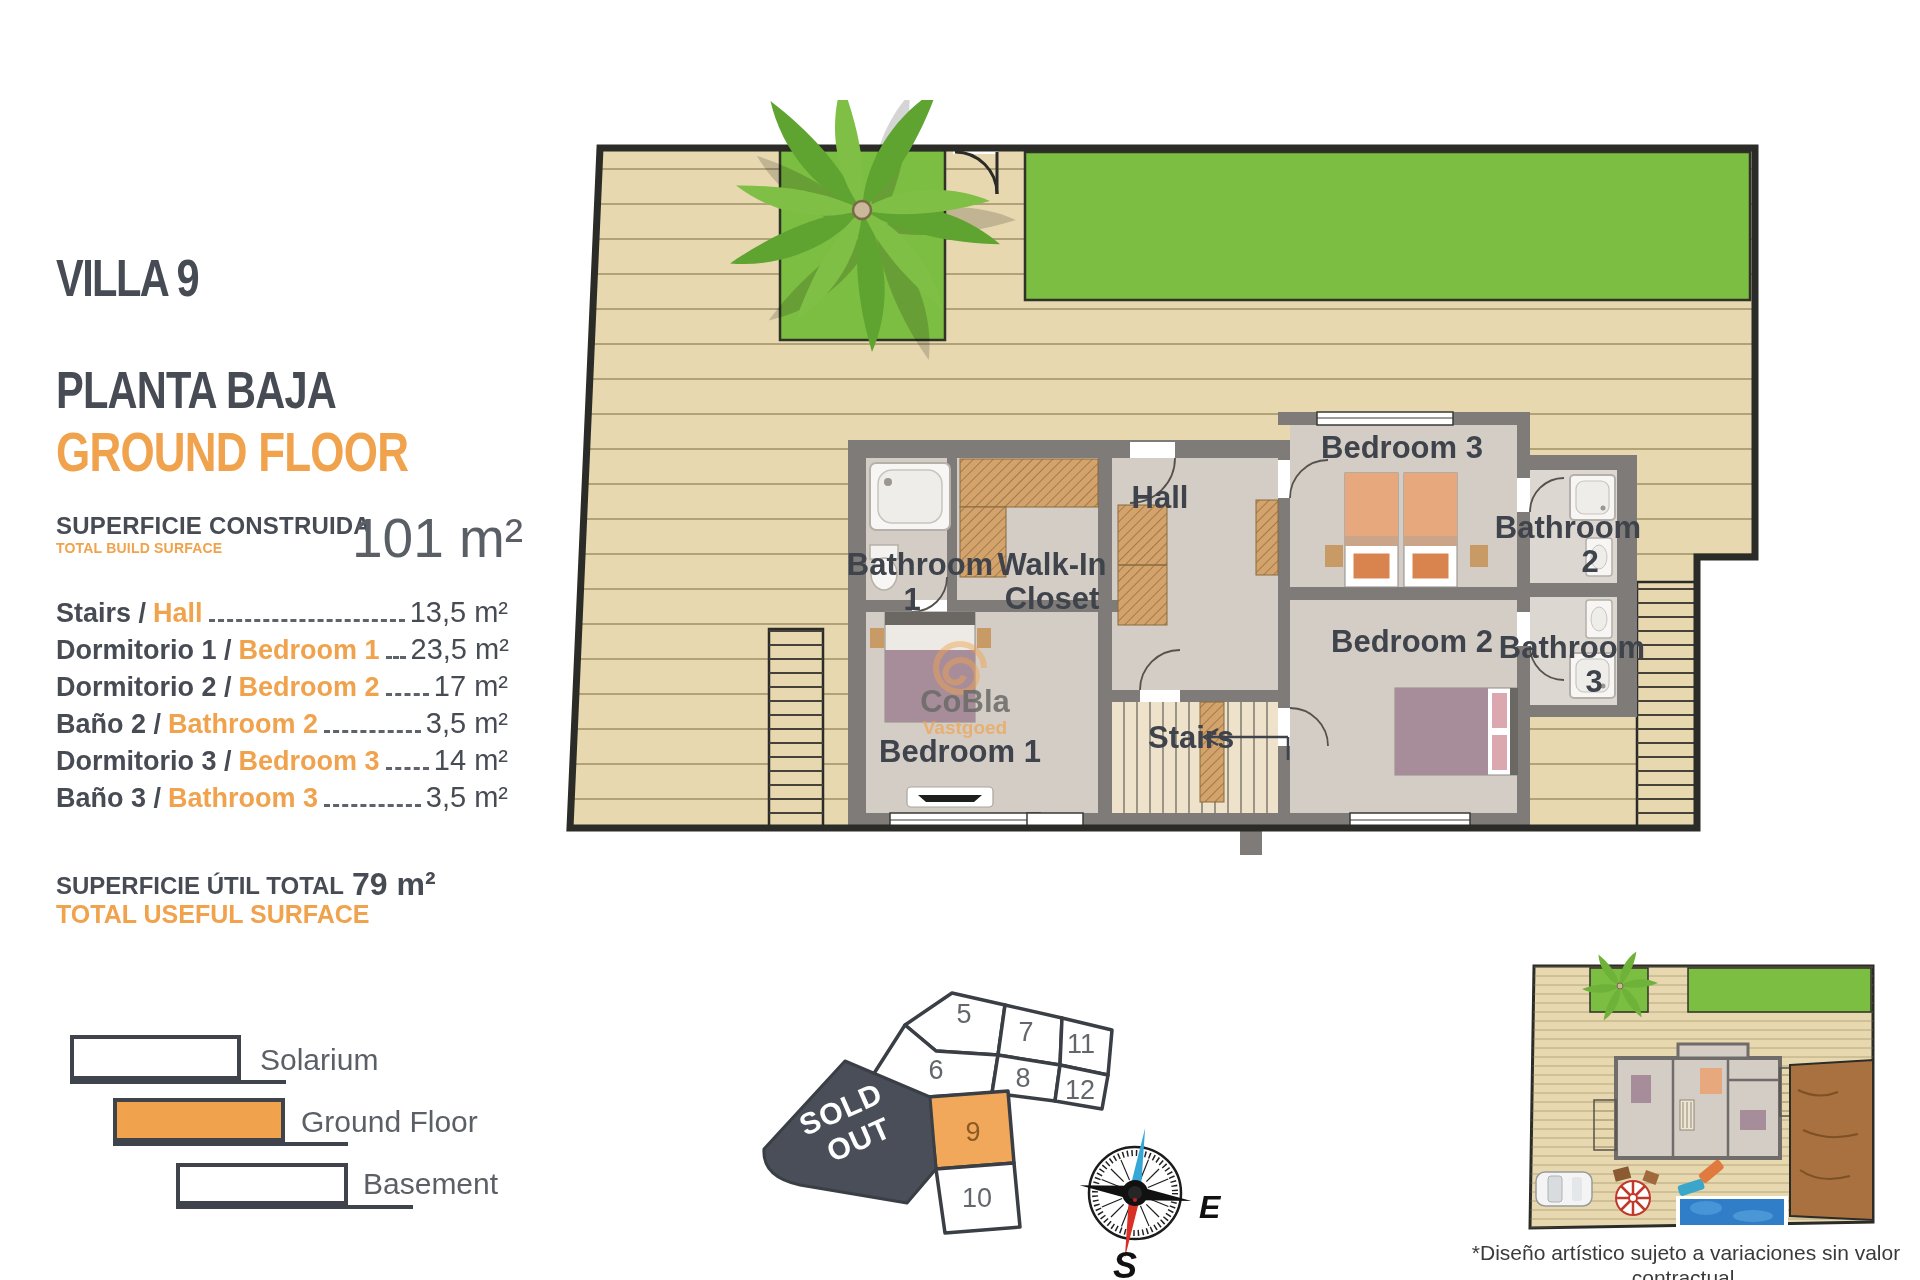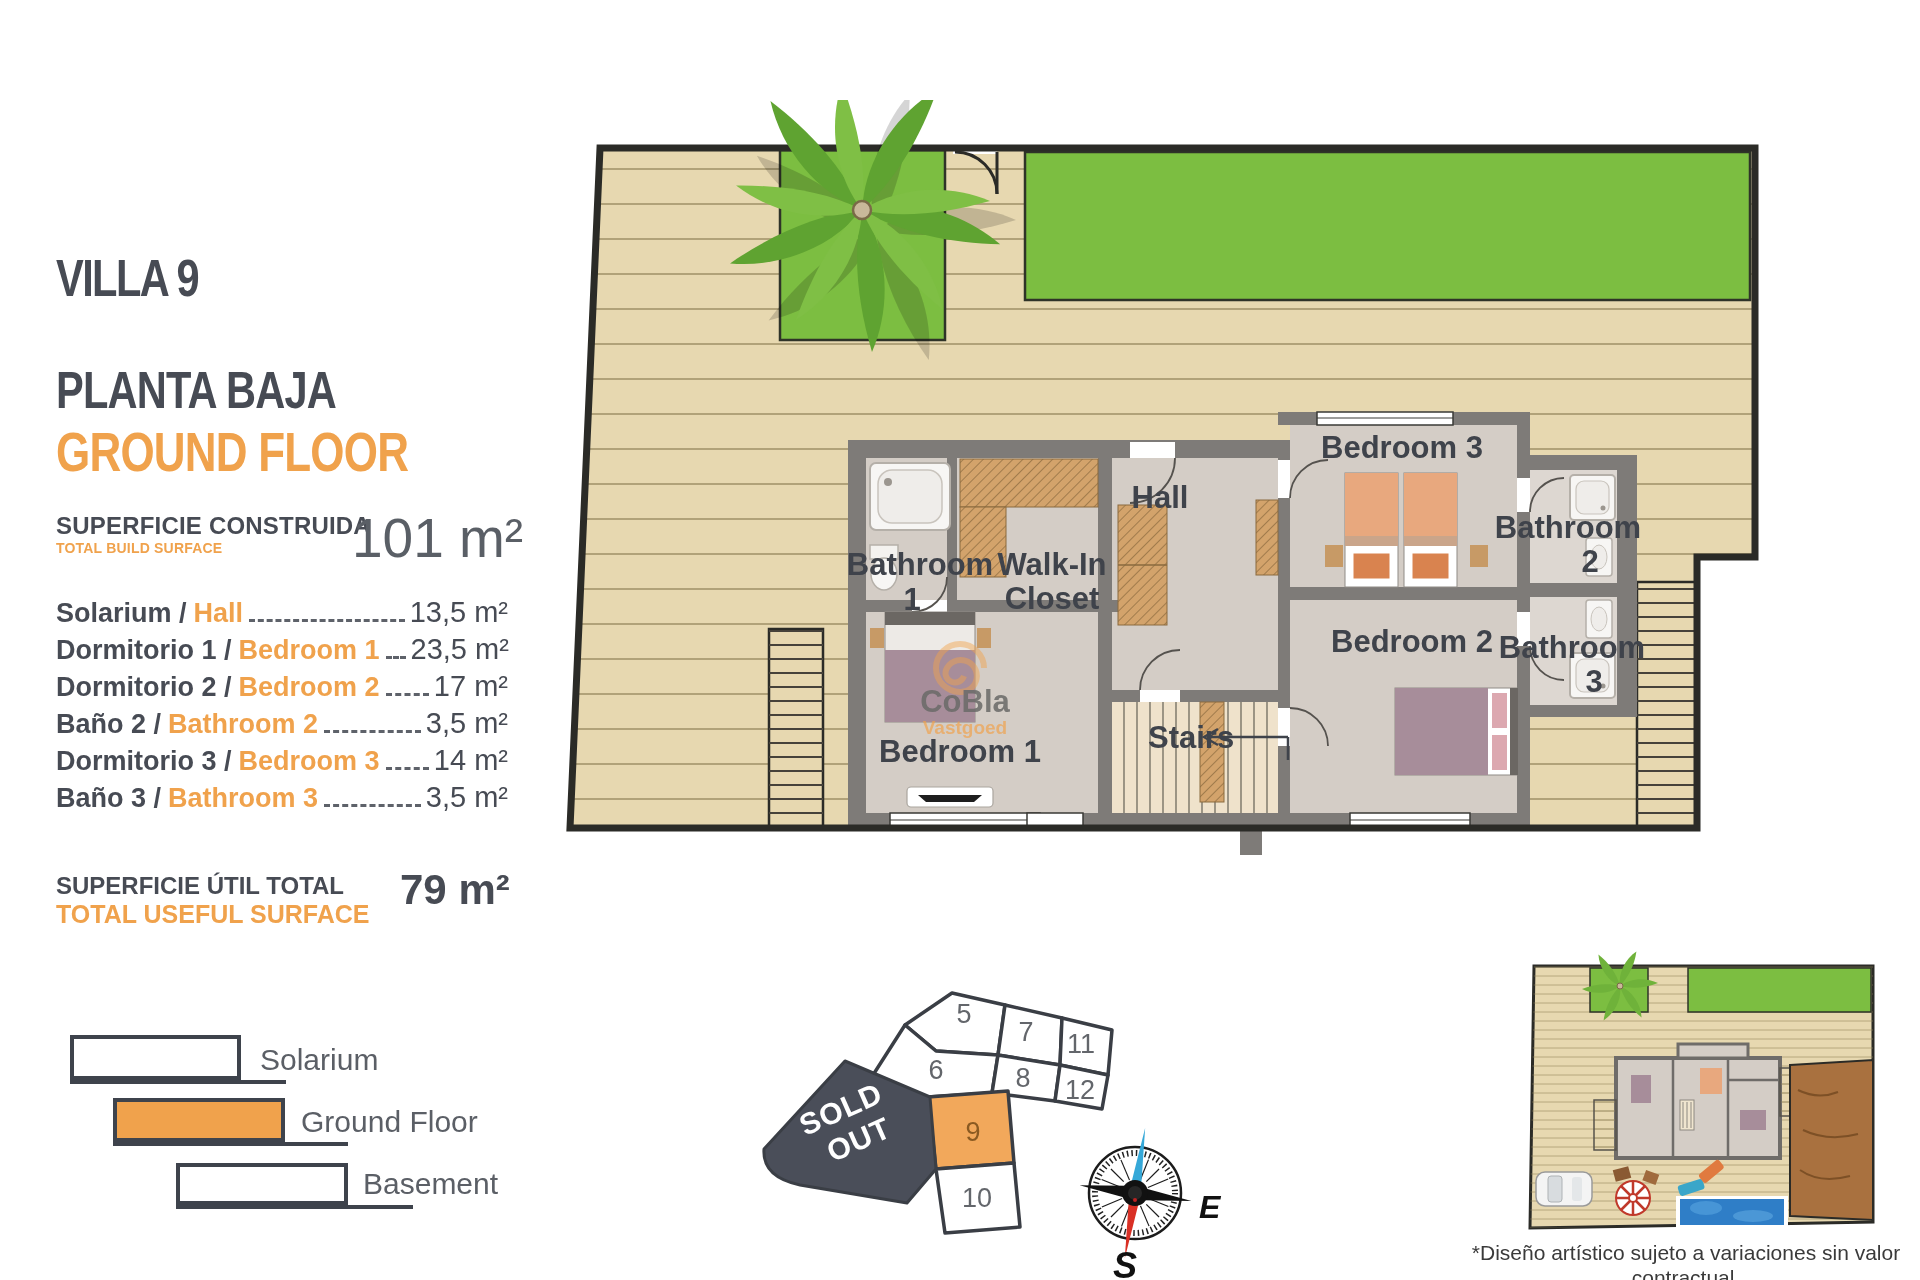--- a/index.html
+++ b/index.html
@@ -21,21 +21,21 @@
   .build-en{left:56px;top:540px;font-size:14px;font-weight:800;color:var(--accent);letter-spacing:.2px;}
   .build-val{left:352px;top:506px;font-size:55px;font-weight:400;color:#5a5f66;}
   .room-list{left:56px;top:596px;width:452px;}
   .room-row{display:flex;align-items:baseline;height:37px;font-size:27px;}
   .room-row .es{color:var(--dark);font-weight:600;white-space:nowrap;}
   .room-row .en{color:var(--accent);font-weight:600;white-space:nowrap;margin-left:7px;}
   .leader{flex:1;border-bottom:3px dashed #5e626a;margin:0 5px 9px 6px;min-width:20px;}
   .room-row .val{color:var(--dark);font-weight:400;font-size:29px;white-space:nowrap;}
   .useful-es{left:56px;top:872px;font-size:24px;font-weight:800;color:var(--dark);}
   .useful-en{left:56px;top:900px;font-size:25px;font-weight:800;color:var(--accent);}
-  .useful-val{left:352px;top:866px;font-size:42px;font-weight:700;color:var(--dark);margin-left:48px;}
+  .useful-val{left:352px;top:866px;font-size:32px;font-weight:700;color:var(--dark);}
   
   .legend{left:63px;top:1035px;width:480px;height:190px;}
   .lbox{position:absolute;border:4px solid #3E434C;background:#fff;}
   .lline{position:absolute;height:4px;background:#3E434C;}
   .llabel{position:absolute;font-size:30px;color:#5B5F66;white-space:nowrap;}
   .disclaimer{left:1470px;top:1240px;width:432px;text-align:center;
     font-size:21px;color:#3a3a3a;line-height:25px;}
   svg text{font-family:"Liberation Sans","DejaVu Sans",sans-serif;}
 </style>
 </head>
@@ -44,21 +44,21 @@
 <div class="abs villa-title"><span class="condensed">VILLA 9</span></div>
 <div class="abs subtitle-es"><span class="condensed">PLANTA BAJA</span></div>
 <div class="abs subtitle-en"><span class="condensed">GROUND FLOOR</span></div>
 
 <div class="abs build-es">SUPERFICIE CONSTRUIDA</div>
 <div class="abs build-en">TOTAL BUILD SURFACE</div>
 <div class="abs build-val">101 m²</div>
 
 <div class="abs room-list">
   <div class="room-row">
-      <span class="es">Solarium /</span>
+      <span class="es">Stairs /</span>
       <span class="en">Hall</span>
       <span class="leader"></span>
       <span class="val">13,5 m²</span>
     </div>
   <div class="room-row">
       <span class="es">Dormitorio 1 /</span>
       <span class="en">Bedroom 1</span>
       <span class="leader"></span>
       <span class="val">23,5 m²</span>
     </div>

